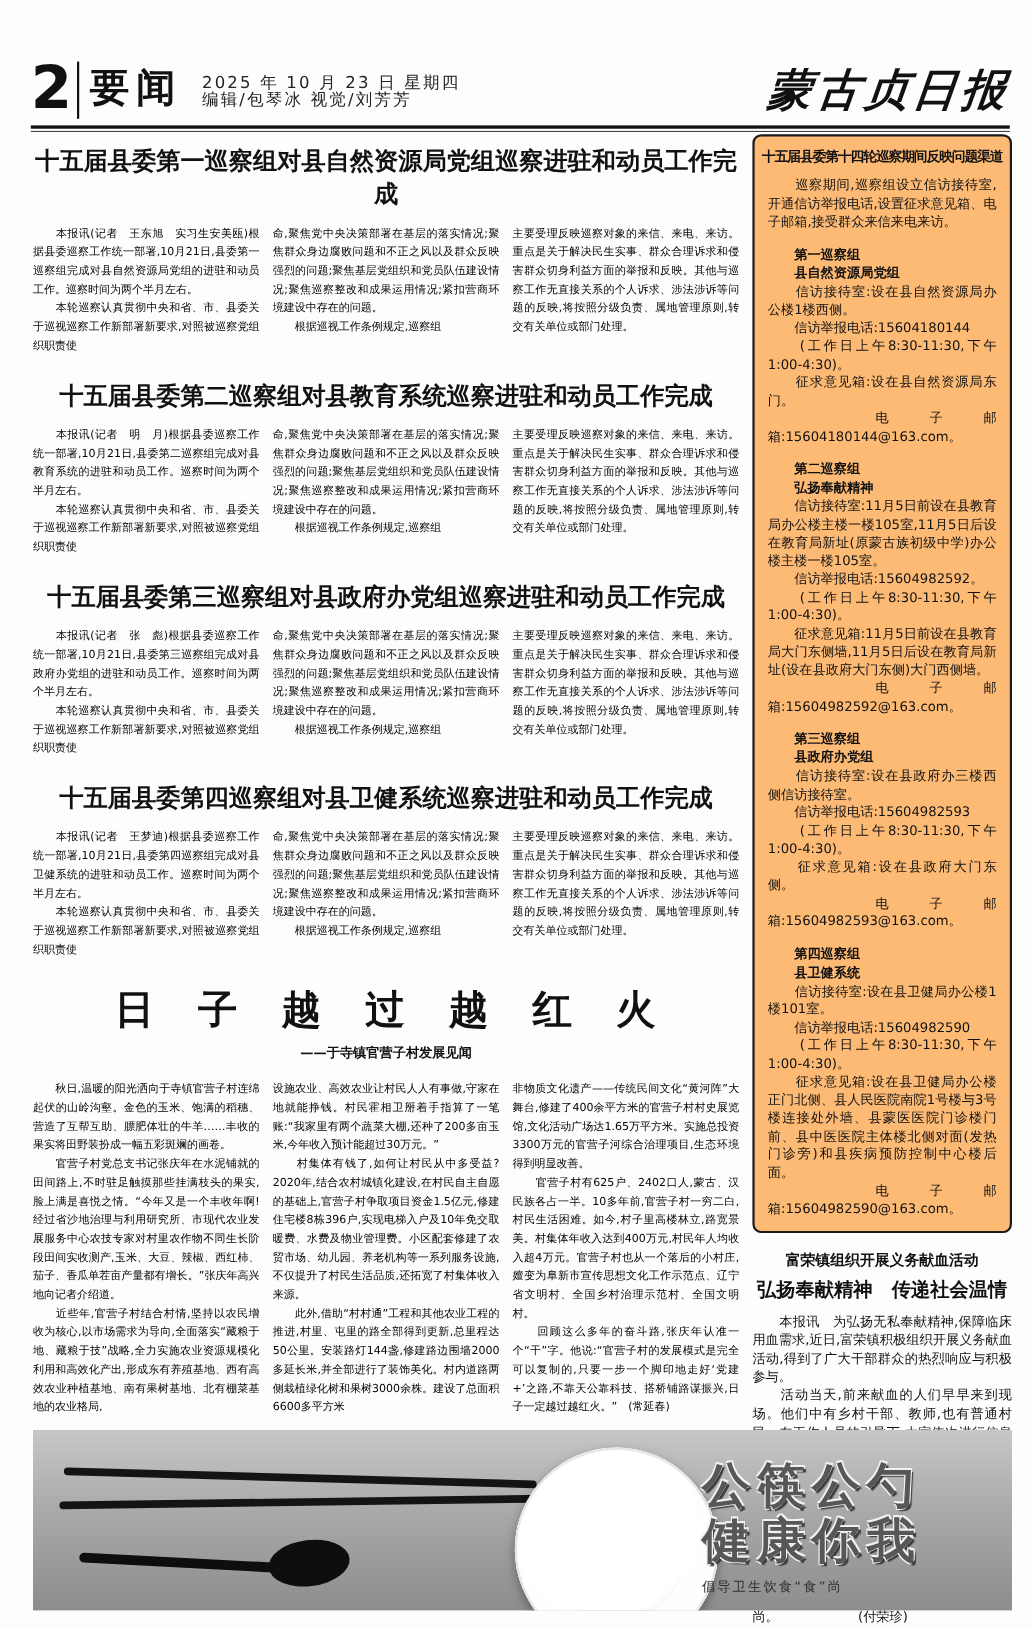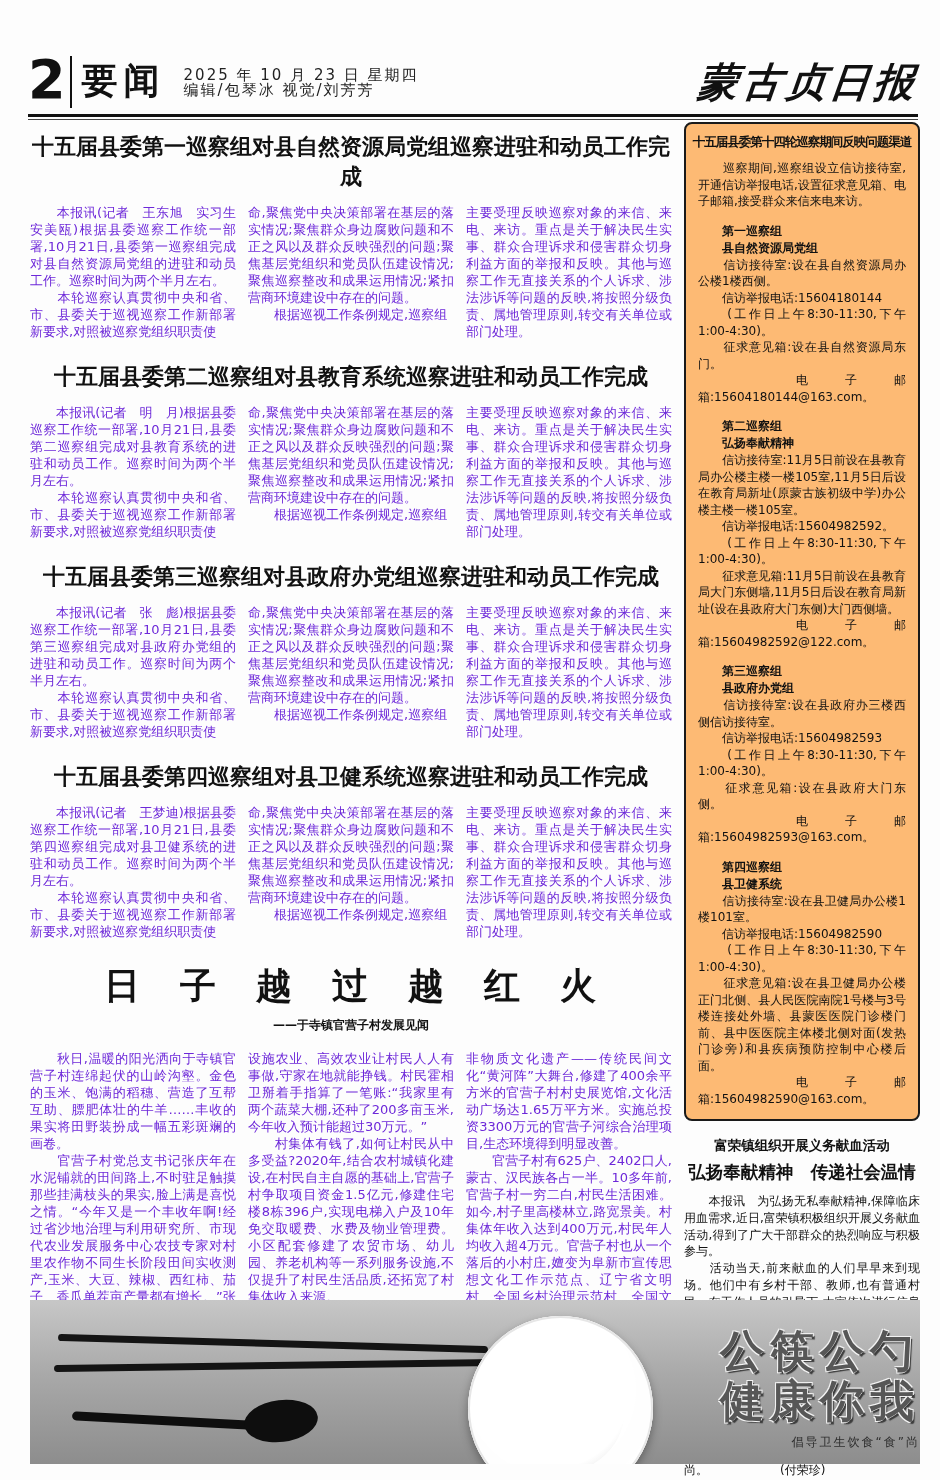--- a/index.html
+++ b/index.html
@@ -13,21 +13,21 @@
   .hdr-div { float:left; width:2px; height:52px; background:#111; margin:4px 10px 0 6px; }
   .section-title { float:left; font-size:36px; font-weight:900; line-height:58px; letter-spacing:6px; }
   .date-block { float:left; margin:16px 0 0 18px; font-size:15px; line-height:15px; letter-spacing:2px; color:#222; }
   .masthead { float:right; font-family:"DejaVu Serif","Liberation Serif",serif; font-style:italic; font-weight:700; font-size:40px; line-height:60px; transform:skewX(-6deg); letter-spacing:4px; }
   .header-rule { position:absolute; left:28px; right:22px; top:114px; height:6px; border-top:3px solid #111; border-bottom:1px solid #444; }
 
   
   .main { position:absolute; left:30px; top:122px; width:642px; }
   .news-headline { font-size:22px; font-weight:900; text-align:center; letter-spacing:0px; margin:10px 0 12px; font-family:"DejaVu Serif","Liberation Serif",serif; }
   .cols { display:flex; gap:12px; }
-  .col { flex:1; font-size:13px; line-height:17px; text-align:justify; color:#6d28d9; }
+  .col { flex:1; font-size:10px; line-height:17px; text-align:justify; color:#000000; }
   .col p, .para { margin:0; }
 
   .feature-headline { font-size:36px; font-weight:700; text-align:center; margin:22px 0 6px; font-family:"DejaVu Serif","Liberation Serif",serif; letter-spacing:2px; }
   .feature-subtitle { font-size:12px; font-weight:700; text-align:center; margin:2px 0 16px; }
 
   
   .sidebar { position:absolute; left:684px; top:122px; width:236px; }
   .sidebar-box { border:2px solid #1a1a1a; border-radius:8px; padding:10px 12px 12px; background:#fdba74; }
   .sidebar-title { font-size:12.5px; font-weight:900; text-align:center; white-space:nowrap; letter-spacing:-1px; margin:0 -7px 9px; font-family:"DejaVu Serif","Liberation Serif",serif; }
   .sb-text { font-size:12px; line-height:16.5px; text-align:justify; }
@@ -43,21 +43,21 @@
   
   .banner { position:absolute; left:30px; top:1300px; width:890px; height:164px; background:linear-gradient(180deg,#c7c7c7 0%,#a9a9a9 45%,#8d8d8d 100%); overflow:hidden; }
   .chopstick { position:absolute; background:#141414; border-radius:4px; height:7px; }
   .chop1 { width:430px; left:28px; top:40px; transform:rotate(1.6deg); }
   .chop2 { width:445px; left:24px; top:62px; transform:rotate(-0.8deg); }
   .spoon-bowl { position:absolute; width:74px; height:42px; background:#0e0e0e; border-radius:50%; left:214px; top:100px; transform:rotate(-7deg); }
   .spoon-handle { position:absolute; width:180px; height:9px; background:#0e0e0e; border-radius:5px; left:42px; top:116px; transform:rotate(3deg); }
   .plate { position:absolute; width:185px; height:185px; border-radius:50%; left:438px; top:16px;
            background:radial-gradient(circle at 45% 40%, #ffffff 0 52%, #efefef 60%, #f8f8f8 72%, #e2e2e2 100%);
            box-shadow:0 4px 10px rgba(0,0,0,.35), inset 0 0 0 2px #e6e6e6, inset 0 0 0 28px rgba(255,255,255,.9); }
-  .banner-text { position:absolute; left:622px; top:26px; width:268px; text-align:right; }
+  .banner-text { position:absolute; left:608px; top:26px; width:268px; text-align:left; }
   .banner-slogan { font-size:44px; line-height:50px; font-weight:900; color:#575757; letter-spacing:6px; font-family:"DejaVu Serif","Liberation Serif",serif;
                    text-shadow:-1px -1px 0 #f2f2f2, 1px -1px 0 #f2f2f2, -1px 1px 0 #f2f2f2, 2px 2px 1px #3c3c3c; }
   .banner-sub { margin-top:8px; font-size:12px; color:#2e2e2e; letter-spacing:2px; }
 </style>
 </head>
 <body>
 
 <div class="page">
 
   <div class="header">
@@ -183,21 +183,21 @@
       </div>
 
       <div class="sb-group">
         <p class="g-name">第二巡察组</p>
         <p class="g-org">弘扬奉献精神</p>
         <div class="sb-lines">
             <p class="para">　　信访接待室:11月5日前设在县教育局办公楼主楼一楼105室,11月5日后设在教育局新址(原蒙古族初级中学)办公楼主楼一楼105室。</p>
             <p class="para">　　信访举报电话:15604982592。</p>
             <p class="para">　　(工作日上午8:30-11:30,下午1:00-4:30)。</p>
             <p class="para">　　征求意见箱:11月5日前设在县教育局大门东侧墙,11月5日后设在教育局新址(设在县政府大门东侧)大门西侧墙。</p>
-            <p class="para">　　电子邮箱:15604982592@122.com。</p>
+            <p class="para">　　电子邮箱:15604982592@163.com。</p>
           </div>
       </div>
 
       <div class="sb-group">
         <p class="g-name">第三巡察组</p>
         <p class="g-org">县政府办党组</p>
         <div class="sb-lines">
             <p class="para">　　信访接待室:设在县政府办三楼西侧信访接待室。</p>
             <p class="para">　　信访举报电话:15604982593</p>
             <p class="para">　　(工作日上午8:30-11:30,下午1:00-4:30)。</p>

